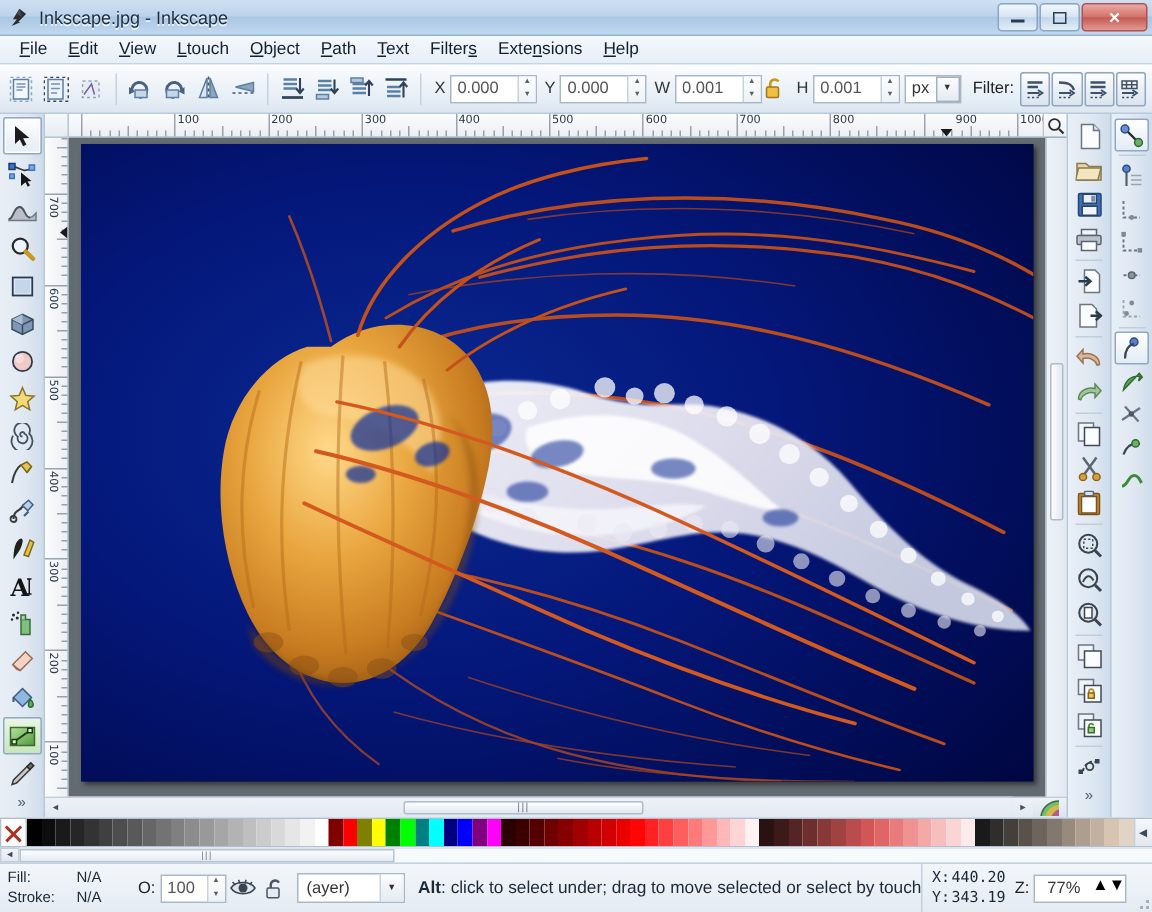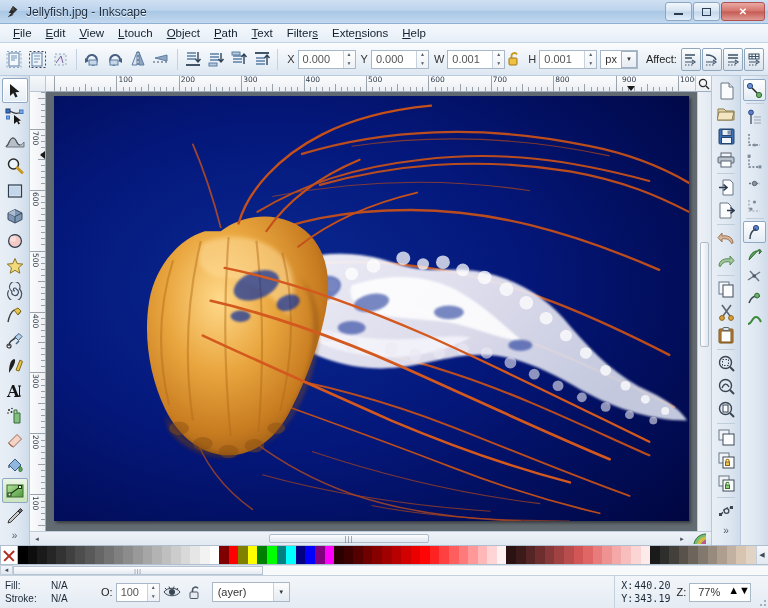--- a/index.html
+++ b/index.html
@@ -345,21 +345,21 @@
 </head>
 <body>
 
 <div class="titlebar">
   <span class="title-icon">
     <svg viewBox="0 0 16 16" width="14" height="14">
       <path d="M8 1 L3 9 L6 9 L2 14 L9 11 L7 11 L13 5 Z" fill="#2b2b2b"></path>
       <path d="M8 1 L5.5 5 L10 7 Z" fill="#4a4a4a"></path>
     </svg>
   </span>
-  <span class="title-text">Jellyfish.jpg - Inkscape</span>
+  <span class="title-text">Inkscape.jpg - Inkscape</span>
   <div class="wincontrols">
     <div class="winbtn">
         <span class="ming"></span>
       </div>
     <div class="winbtn">
         <span class="boxg"></span>
       </div>
     <div class="winbtn close">✕</div>
   </div>
 </div>
@@ -493,21 +493,21 @@
     <span class="arrows">
         <span>▲</span>
         <span>▼</span>
       </span>
   </div>
   <div class="unit-sel">
     <span>px</span>
     <span class="arrowbox">▼</span>
   </div>
 
-  <span class="affect-label">Affect:</span>
+  <span class="affect-label">Filter:</span>
   <div class="affect-btn">
     <svg width="15" height="15" viewBox="0 0 15 15">
         <path d="M2 3h10M2 6h7" stroke="#3d5266" stroke-width="1.6"></path>
         <path d="M2 10h8M9 12l3-2-3-2" stroke="#3d5266" stroke-width="1.2" fill="none"></path>
         <path d="M2 13h8" stroke="#3d5266" stroke-dasharray="1.5 1.5"></path>
       </svg>
   </div>
   <div class="affect-btn">
     <svg width="15" height="15" viewBox="0 0 15 15">
         <path d="M2 3 C9 3 11 5 12 8" stroke="#3d5266" stroke-width="1.6" fill="none"></path>
@@ -770,21 +770,21 @@
           <div class="tick" style="left: 625.798px; height: 4px;"></div>
           <div class="tick" style="left: 632.038px; height: 16px;"></div>
           <div class="lbl" style="left: 72.4038px;">100</div>
           <div class="lbl" style="left: 134.808px;">200</div>
           <div class="lbl" style="left: 197.212px;">300</div>
           <div class="lbl" style="left: 259.615px;">400</div>
           <div class="lbl" style="left: 322.019px;">500</div>
           <div class="lbl" style="left: 384.423px;">600</div>
           <div class="lbl" style="left: 446.827px;">700</div>
           <div class="lbl" style="left: 509.231px;">800</div>
-          <div class="lbl" style="left: 576px;">900</div>
+          <div class="lbl" style="left: 591px;">900</div>
           <div class="lbl" style="left: 634.038px;">1000</div>
           <div class="marker" style="left: 581.236px;"></div>
         </div>
       <div class="zoomglass">
         <svg width="12" height="12" viewBox="0 0 12 12">
             <circle cx="5" cy="5" r="3.6" fill="none" stroke="#2b2b2b" stroke-width="1.2"></circle>
             <path d="M8 8 L11 11" stroke="#2b2b2b" stroke-width="1.4"></path>
           </svg>
       </div>
     </div>
@@ -1386,20 +1386,23 @@
   <div class="sb-icon">
     <svg width="15" height="15" viewBox="0 0 15 15">
         <path d="M4.5 7 V5 a3 3 0 0 1 5.5-1.6" fill="none" stroke="#4a5562" stroke-width="1.6"></path>
         <rect x="2" y="7" width="8" height="6.5" rx="1" fill="#e6ebf1" stroke="#4a5562"></rect>
       </svg>
   </div>
   <div class="layer-sel">
     <span>(ayer)</span>
     <span class="arrowbox">▼</span>
   </div>
+  <div class="status-msg">
+    <b>Alt</b><span>: click to select under; drag to move selected or select by touch</span>
+  </div>
   <div class="coords">
     <div class="coord-block">
       <div class="coord-row">
         <span class="coord-key">X:</span>
         <span>440.20</span>
       </div>
       <div class="coord-row">
         <span class="coord-key">Y:</span>
         <span>343.19</span>
       </div>

